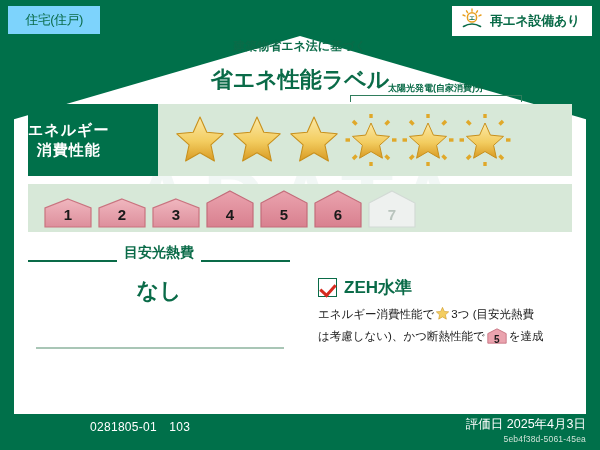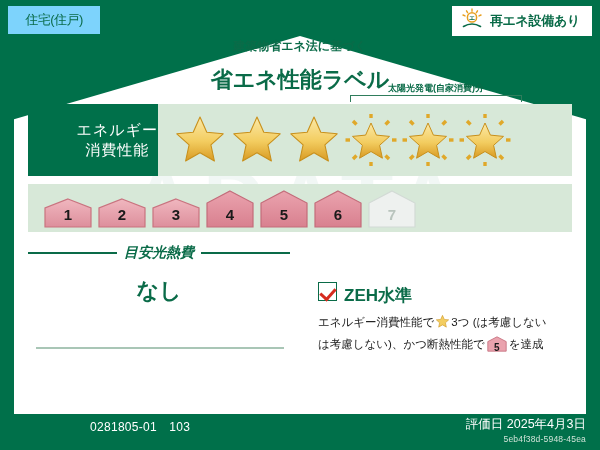--- a/index.html
+++ b/index.html
@@ -59,22 +59,22 @@
     color:rgba(0,112,74,0.055); letter-spacing:10px;
     z-index:3; pointer-events:none; white-space:nowrap;
   }
 
   
   #content { position:absolute; left:14px; top:36px; width:572px; height:378px; z-index:5; }
 
   
   .perf-row { position:absolute; left:14px; width:544px; display:flex; }
   .perf-label {
-    background:#00704a; color:#fff; font-weight:normal;
-    display:flex; align-items:center; justify-content:flex-end;
+    background:#00704a; color:#fff; font-weight:bold;
+    display:flex; align-items:center; justify-content:flex-start;
     text-align:center; letter-spacing:1px;
   }
   .perf-value { background:#d7e8d8; position:relative; flex:1; }
 
   #row-energy { top:68px; height:72px; }
   #row-energy .perf-label { width:130px; font-size:15px; line-height:1.35; }
   #row-insul { top:148px; height:48px; }
   #row-insul .perf-label { width:130px; font-size:15px; }
 
   
@@ -97,21 +97,21 @@
   .ih { position:relative; flex:0 0 52px; display:flex; align-items:flex-end; justify-content:center; }
   .ih svg { display:block; }
   .ih span {
     position:absolute; left:0; right:0; bottom:6px;
     text-align:center; font-size:15px; font-weight:bold; color:#1a1a1a;
   }
   .ih.off span { color:#b9c4bd; }
 
   
   #cost-title { position:absolute; left:14px; top:208px; width:262px;
-                display:flex; align-items:center; gap:7px;font-style:italic; }
+                display:flex; align-items:flex-end; gap:7px; }
   #cost-title .ln { flex:1; height:2px; background:#0a6b48; }
   #cost-title .tx { font-size:14px; font-weight:bold; color:#0a6b48; white-space:nowrap; }
   #cost-value { position:absolute; left:14px; top:240px; width:262px;
                 text-align:center; font-size:22px; font-weight:bold; color:#0a6b48; }
   #cost-rule { position:absolute; left:22px; top:311px; width:248px; height:2px; background:#a9c6b6; }
 
   
   #vdiv { position:absolute; left:290px; top:200px; width:2px; height:150px; background:#ffffff; }
 
   
@@ -119,21 +119,21 @@
   #zeh-head { display:flex; align-items:center; gap:7px; }
   #zeh-check {
     width:19px; height:19px; border:1.5px solid #0a6b48; background:#fff;
     position:relative; flex:0 0 19px;
   }
   #zeh-check::after {
     content:""; position:absolute; left:4px; top:2px;
     width:7px; height:12px; border:solid #d62b1f;
     border-width:0 3.5px 3.5px 0; transform:rotate(42deg);
   }
-  #zeh-title { font-size:17px; font-weight:bold; color:#0a6b48; letter-spacing:0px;margin-top:8px; }
+  #zeh-title { font-size:17px; font-weight:bold; color:#0a6b48; letter-spacing:0px; }
   #zeh-body {
     margin-top:6px; font-size:11.5px; color:#1a1a1a; line-height:1.65;
   }
   .inline-star { display:inline-block; vertical-align:-3px; margin:0 1px; }
   .inline-house { display:inline-block; vertical-align:-4px; margin:0 2px; position:relative; }
   .inline-house span {
     position:absolute; left:0; right:0; bottom:1px; text-align:center;
     font-size:10px; font-weight:bold; color:#1a1a1a;
   }
 
@@ -358,27 +358,27 @@
 
   <div id="vdiv"></div>
 
   <div id="zeh">
     <div id="zeh-head">
       <div id="zeh-check"></div>
       <div id="zeh-title">ZEH水準</div>
     </div>
     <div id="zeh-body"><span>エネルギー消費性能で</span><span class="inline-star"><svg width="15" height="15" viewBox="0 0 56 56">
             <path d="M28 5 L34.8 20.2 L51.2 21.8 L38.9 32.9 L42.4 49 L28 40.7 L13.6 49 L17.1 32.9 L4.8 21.8 L21.2 20.2 Z" fill="#f3cd60" stroke="#c8901c" stroke-width="2"></path>
-          </svg></span><span>3つ (は考慮しない</span><br><span>は考慮しない)、かつ断熱性能で</span><span class="inline-house"><svg width="20" height="16" viewBox="0 0 50 40">
+          </svg></span><span>3つ (目安光熱費</span><br><span>は考慮しない)、かつ断熱性能で</span><span class="inline-house"><svg width="20" height="16" viewBox="0 0 50 40">
             <path d="M25 2 L48 14 L48 38 L2 38 L2 14 Z" fill="#eaa3ae" stroke="#c36c7a" stroke-width="2"></path>
           </svg><span>5</span></span><span>を達成</span></div>
   </div>
 
 </div>
 
 <div id="footer">
   <div id="eval-num">0281805-01　103</div>
   <div id="eval-date">
     <span>評価日</span>
     <span>2025年4月3日</span>
   </div>
-  <div id="eval-hash">5eb4f38d-5948-45ea</div>
+  <div id="eval-hash">5eb4f38d-5061-45ea</div>
 </div>
 
 </body></html>

